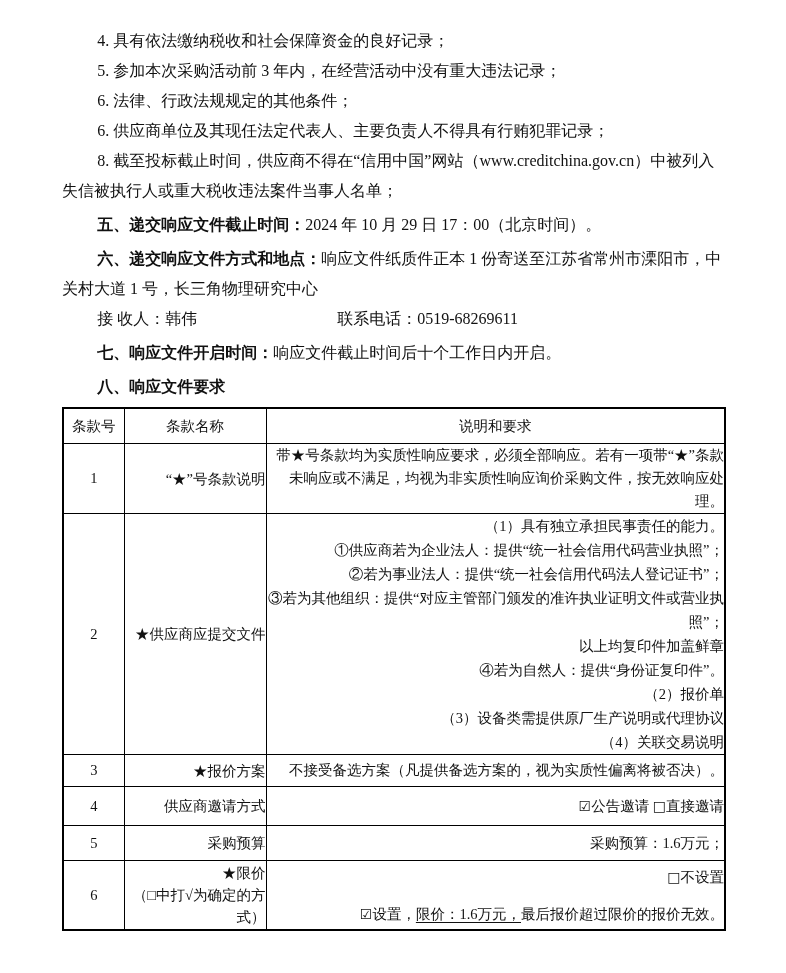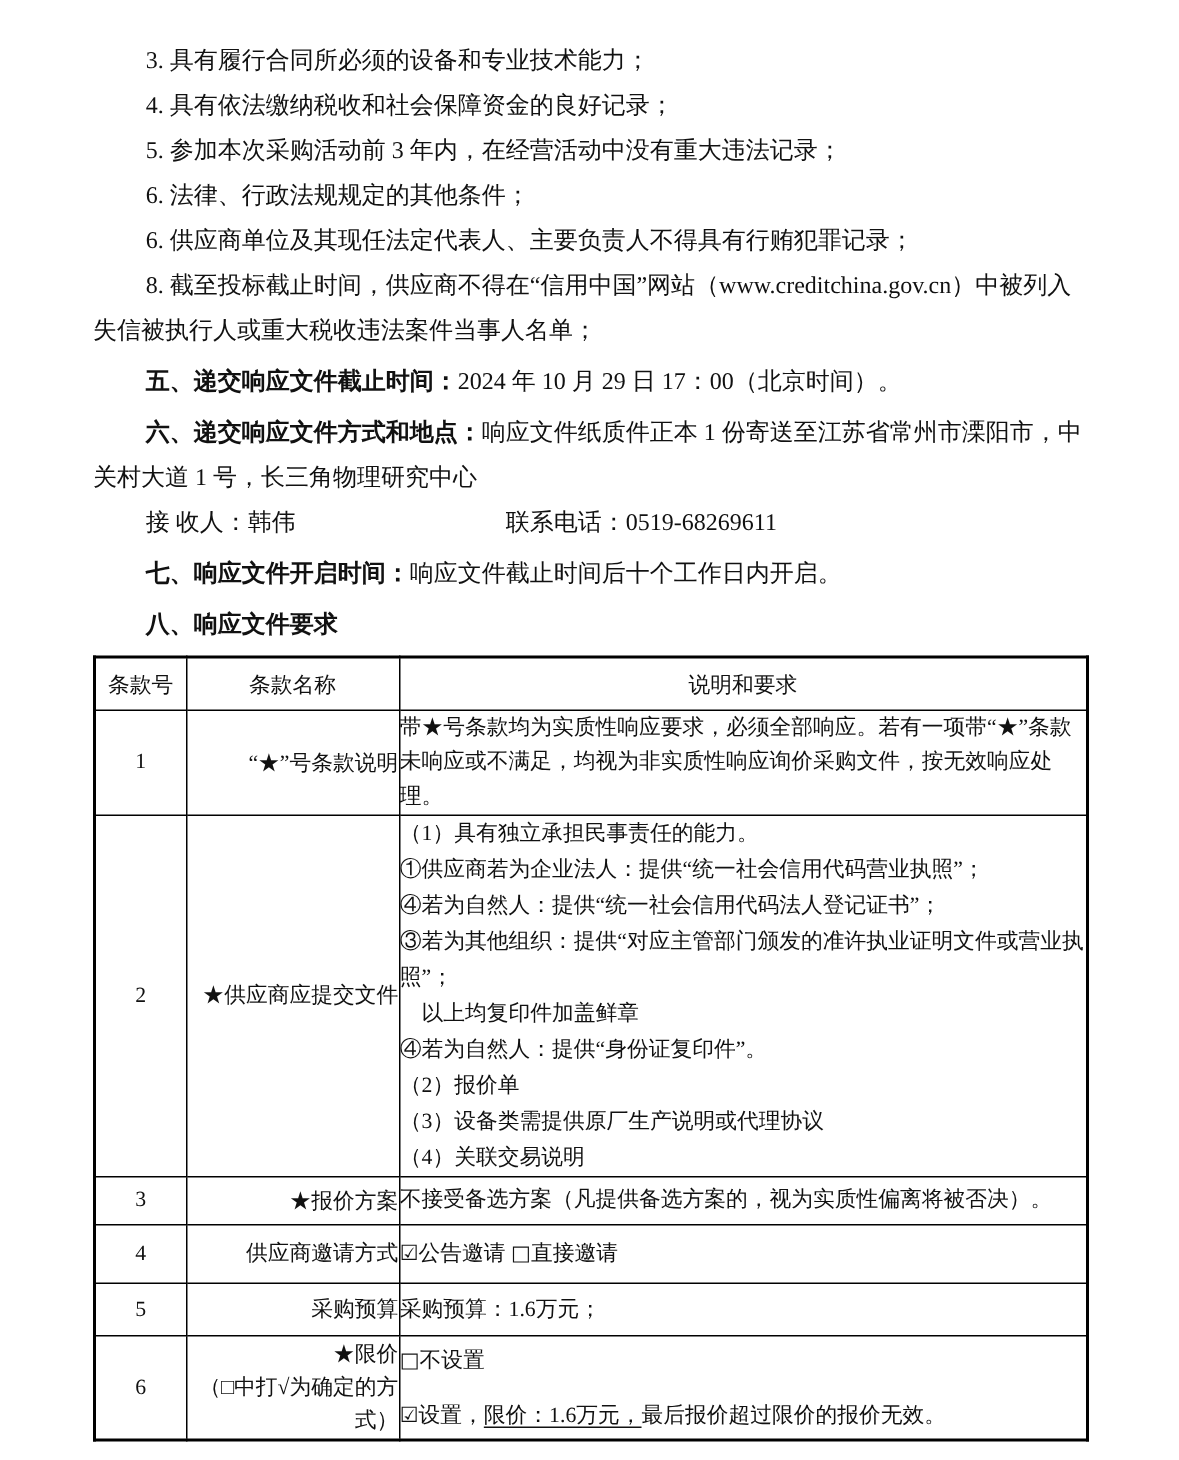--- a/index.html
+++ b/index.html
@@ -37,41 +37,40 @@
     border: 1px solid #000;
     padding: 0;
     vertical-align: middle;
   }
   col.c1 { width: 61px; }
   col.c2 { width: 142px; }
   col.c3 { width: 459px; }
   th.hdr { font-weight: normal; height: 34px; text-align: center; }
   td.no   { text-align: center; }
   td.name { text-align: right; line-height: 22px; padding: 2px 4px; }
-  td.desc { text-align: left; padding: 2px 8px; line-height: 23px; }
+  td.desc { text-align: right; padding: 2px 8px; line-height: 23px; }
   tr.r1 td { height: 44px; }
   tr.r2 td { height: 215px; }
   tr.r3 td { height: 31px; }
   tr.r4 td { height: 38px; }
   tr.r5 td { height: 34px; }
   tr.r6 td { height: 68px; }
   td.desc-top { vertical-align: middle; }
   .dl { line-height: 24px; }
   .dl.hang { padding-left: 1em; }
   .cbx { font-family: "DejaVu Sans", sans-serif; font-size: 14px; }
   .opt2 { }
   .uline { text-decoration: underline; text-underline-offset: 3px; }
   .r6-line2 { margin-top: 13px; }
 </style>
 </head>
 <body>
 
 <div class="page">
 
-  <p class="ln">3. 具有履行合同所必须的设备和专业技术能力；</p>
   <p class="ln">4. 具有依法缴纳税收和社会保障资金的良好记录；</p>
   <p class="ln">5. 参加本次采购活动前 3 年内，在经营活动中没有重大违法记录；</p>
   <p class="ln">6. 法律、行政法规规定的其他条件；</p>
   <p class="ln">6. 供应商单位及其现任法定代表人、主要负责人不得具有行贿犯罪记录；</p>
   <p class="ln">8. 截至投标截止时间，供应商不得在“信用中国”网站（www.creditchina.gov.cn）中被列入失信被执行人或重大税收违法案件当事人名单；</p>
 
   <p class="ln sec"><span class="sec-label">五、递交响应文件截止时间：</span><span>2024 年 10 月 29 日 17：00（北京时间）。</span></p>
 
   <p class="ln sec"><span class="sec-label">六、递交响应文件方式和地点：</span><span>响应文件纸质件正本 1 份寄送至江苏省常州市溧阳市，中关村大道 1 号，长三角物理研究中心</span></p>
 
@@ -99,21 +98,21 @@
       <td class="name">“★”号条款说明</td>
       <td class="desc">带★号条款均为实质性响应要求，必须全部响应。若有一项带“★”条款未响应或不满足，均视为非实质性响应询价采购文件，按无效响应处理。</td>
     </tr>
 
     <tr class="r2">
       <td class="no">2</td>
       <td class="name">★供应商应提交文件</td>
       <td class="desc desc-top">
         <div class="dl">（1）具有独立承担民事责任的能力。</div>
         <div class="dl">①供应商若为企业法人：提供“统一社会信用代码营业执照”；</div>
-        <div class="dl">④若为自然人：提供“统一社会信用代码法人登记证书”；</div>
+        <div class="dl">②若为事业法人：提供“统一社会信用代码法人登记证书”；</div>
         <div class="dl">③若为其他组织：提供“对应主管部门颁发的准许执业证明文件或营业执照”；</div>
         <div class="dl hang">以上均复印件加盖鲜章</div>
         <div class="dl">④若为自然人：提供“身份证复印件”。</div>
         <div class="dl">（2）报价单</div>
         <div class="dl">（3）设备类需提供原厂生产说明或代理协议</div>
         <div class="dl">（4）关联交易说明</div>
       </td>
     </tr>
 
     <tr class="r3">

